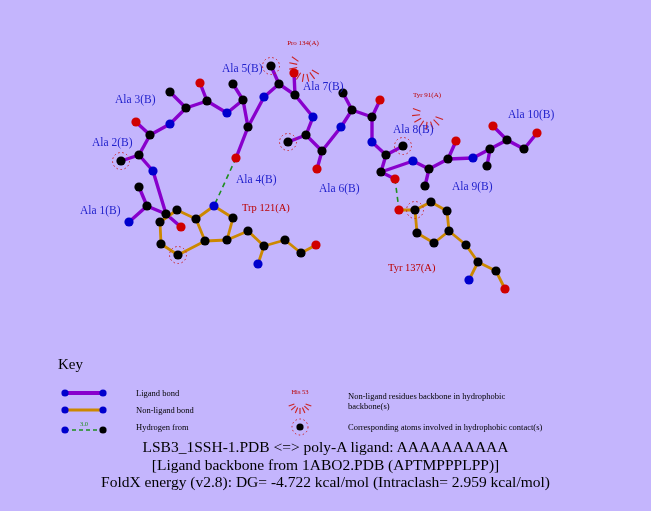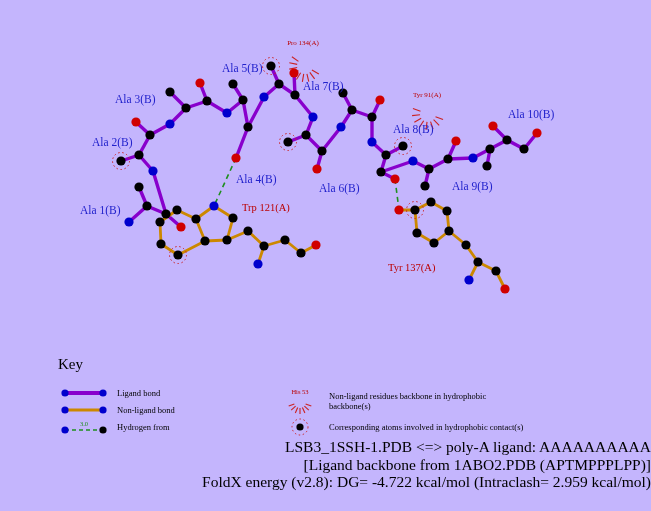--- a/index.html
+++ b/index.html
@@ -3,25 +3,25 @@
 <meta charset="utf-8">
 <style>
   html,body{margin:0;padding:0;background:#ffffff;}
   .page{position:relative;width:651px;height:511px;background:#c4b5fd;
         font-family:"Liberation Serif","DejaVu Serif",serif;overflow:hidden;}
   #mol-svg{display:block;font-family:"Liberation Serif","DejaVu Serif",serif;}
   .key{position:absolute;left:58px;top:356px;width:575px;color:#000;}
   .key-title{font-size:15px;margin-bottom:11px;}
   .key-cols{display:flex;gap:14px;align-items:flex-start;}
   .key-left{width:208px;}
-  .key-row{display:flex;align-items:center;gap:7px;height:17px;}
+  .key-row{display:flex;align-items:center;gap:26px;height:17px;}
   .key-row.tall{height:34px;align-items:center;}
   .key-label{font-size:8.5px;color:#000;}
   .two-line div{font-size:8.5px;line-height:10px;}
-  .footer{position:absolute;left:0;right:0;top:438px;text-align:right;
+  .footer{position:absolute;left:0;right:0;top:438px;text-align:center;
           color:#000;font-size:15.5px;line-height:17.5px;}
 </style>
 </head>
 <body>
 
 <div class="page">
 
   <svg id="mol-svg" width="651" height="336" viewBox="0 0 651 336">
       <line x1="236" y1="158" x2="214" y2="206" stroke="#1f8f1f" stroke-width="1.6" stroke-dasharray="5,4"></line>
       <line x1="395" y1="179" x2="399" y2="210" stroke="#1f8f1f" stroke-width="1.6" stroke-dasharray="5,4"></line>

